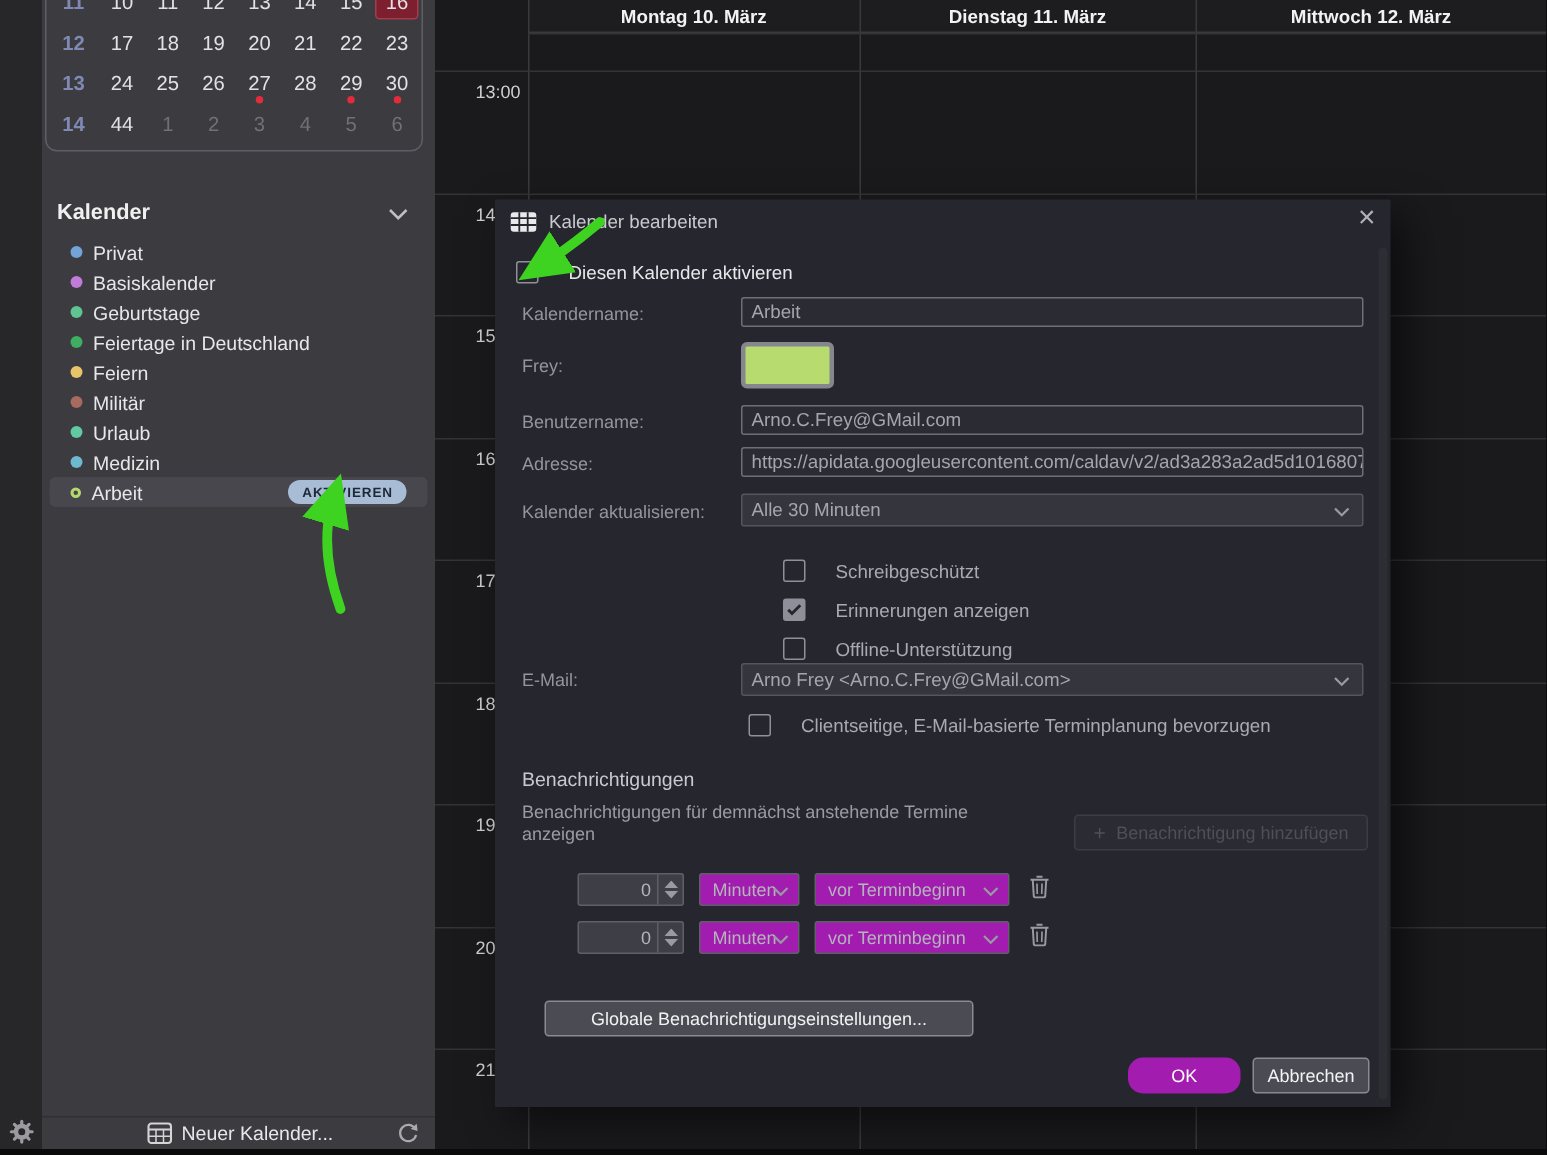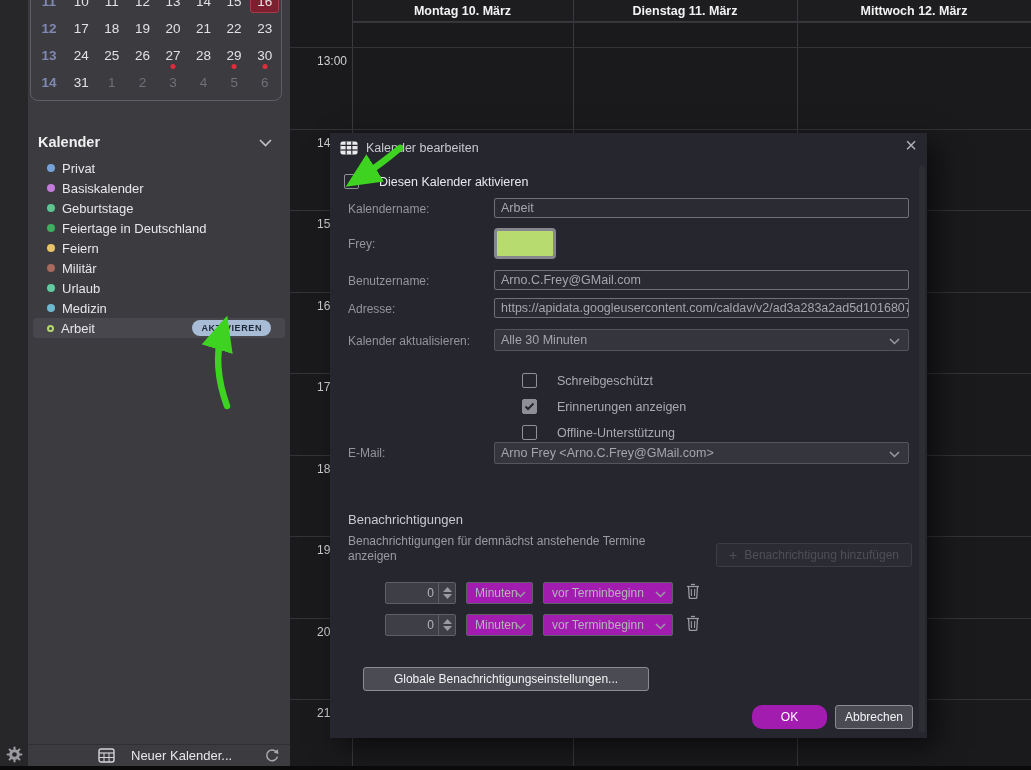--- a/index.html
+++ b/index.html
@@ -37,21 +37,21 @@
   #cal-list { position:absolute; left:0; top:158px; width:262px; }
   .cal-item { position:relative; height:20px; display:flex; align-items:center; margin:0 5px; border-radius:4px; }
   .cal-item.active { background:#47474d; }
   .cal-dot { width:8px; height:8px; border-radius:50%; margin-left:14px; flex:0 0 auto; }
   .cal-dot.ring { width:7px; height:7px; background:transparent !important; border:2px solid; }
   .cal-label { margin-left:7px; font-size:13px; color:#e7e7ea; white-space:nowrap; }
   .cal-pill { position:absolute; right:14px; top:2px; height:16px; line-height:16px; padding:0 9px;
               border-radius:9px; font-size:9px; font-weight:bold; letter-spacing:.6px; }
 
   #sidebar-footer { position:absolute; left:0; top:744px; width:262px; height:23px; border-top:1px solid #303034; }
-  #new-cal { position:absolute; left:70px; top:3px; display:flex; align-items:center; gap:16px; }
+  #new-cal { position:absolute; left:70px; top:3px; display:flex; align-items:center; gap:6px; }
   #new-cal span { font-size:13px; color:#e7e7ea; }
   #refresh-btn { position:absolute; right:10px; top:3px; }
   #bottom-strip { position:absolute; left:0; top:766px; width:1031px; height:4px; background:#0a0a0b; z-index:4; }
 
   
   #dialog { position:absolute; left:330px; top:133px; width:597px; height:605px; background:#26262e;
             z-index:3; box-shadow:10px 10px 26px rgba(0,0,0,.55); }
   #dlg-titlebar { position:absolute; left:0; top:0; width:100%; height:30px; display:flex; align-items:center; }
   #dlg-title { margin-left:8px; font-size:12.5px; color:#c9c9ce; }
   #dlg-close { position:absolute; right:10px; top:1px; font-size:20px; color:#b0b0b5; cursor:default; }
@@ -174,21 +174,21 @@
           <div class="mc-cell">24</div>
           <div class="mc-cell">25</div>
           <div class="mc-cell">26</div>
           <div class="mc-cell">27<span class="mc-dot"></span></div>
           <div class="mc-cell">28</div>
           <div class="mc-cell">29<span class="mc-dot"></span></div>
           <div class="mc-cell">30<span class="mc-dot"></span></div>
         </div>
         <div class="mc-row" style="top: 114px;">
           <div class="mc-cell mc-week">14</div>
-          <div class="mc-cell">31</div>
+          <div class="mc-cell">44</div>
           <div class="mc-cell mc-dim">1</div>
           <div class="mc-cell mc-dim">2</div>
           <div class="mc-cell mc-dim">3</div>
           <div class="mc-cell mc-dim">4</div>
           <div class="mc-cell mc-dim">5</div>
           <div class="mc-cell mc-dim">6</div>
         </div>
       </div>
 
     <div id="cal-section-head">
@@ -316,20 +316,24 @@
       </div>
 
     <div class="dlg-label" style="top:313px;">E-Mail:</div>
     <div class="dlg-select" style="top:309px;">
       <span>Arno Frey &lt;Arno.C.Frey@GMail.com&gt;</span>
       <svg width="11" height="7" viewBox="0 0 11 7">
           <polyline points="1,1 5.5,5.5 10,1" fill="none" stroke="#9a9aa2" stroke-width="1.5"></polyline>
         </svg>
     </div>
 
+    <div id="client-row" class="cb-row">
+      <span class="cb-box"></span>
+      <span class="cb-label">Clientseitige, E-Mail-basierte Terminplanung bevorzugen</span>
+    </div>
 
     <div id="notif-heading">Benachrichtigungen</div>
     <div id="notif-desc">Benachrichtigungen für demnächst anstehende Termine anzeigen</div>
     <div id="notif-add">
       <span style="font-size:14px;">+</span>
       <span>Benachrichtigung hinzufügen</span>
     </div>
     <div id="notif-rows">
         <div class="notif-row">
           <div class="spinner">

